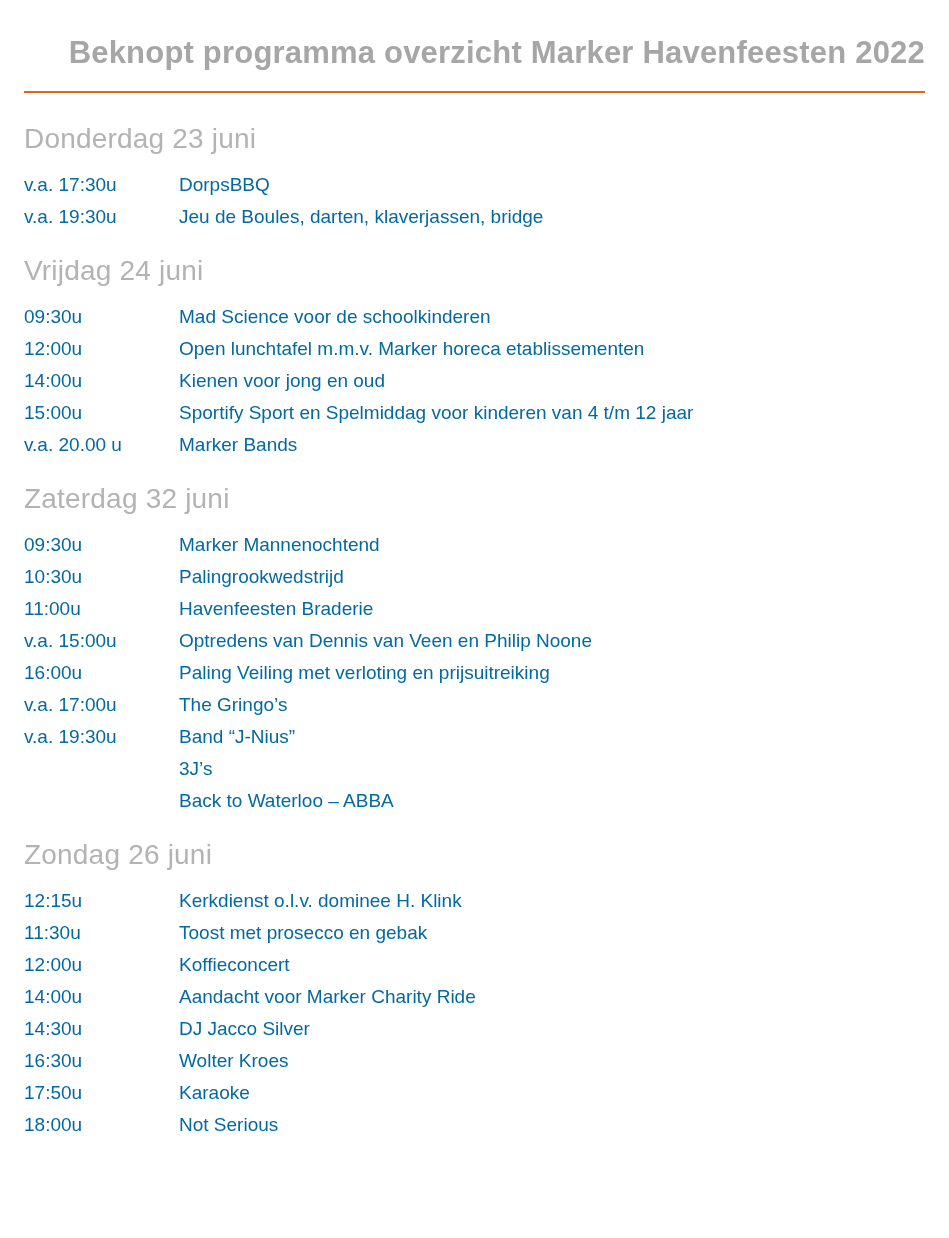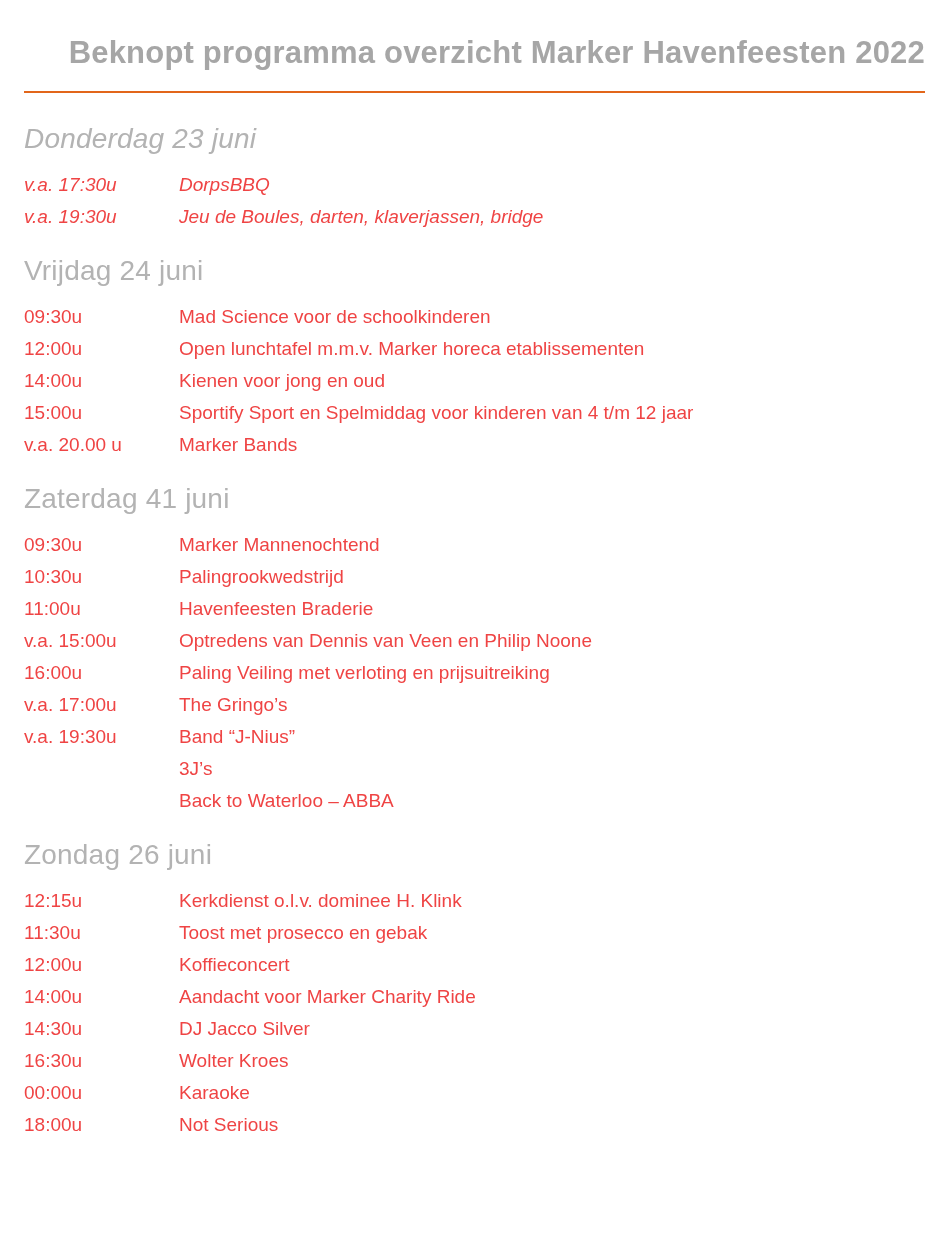--- a/index.html
+++ b/index.html
@@ -31,35 +31,34 @@
     border: none;
     border-top: 2px solid #e2661a;
     margin: 9px 0 0 0;
     height: 0;
   }
   .day-block {
     margin-top: 22px;
   }
   .day-block.first {
     margin-top: 30px;
-    font-style: italic;
   }
   .day-heading {
     font-size: 28px;
     color: #b3b3b3;
     font-weight: normal;
     margin: 0 0 14px 0;
     letter-spacing: 0.2px;
   }
   .row {
     display: flex;
     align-items: baseline;
     font-size: 19px;
     line-height: 32px;
-    color: #ef4444;
+    color: #0369a1;
   }
   .row .time {
     width: 155px;
     flex: 0 0 155px;
     white-space: nowrap;
   }
   .row .event {
     flex: 1 1 auto;
   }
 </style>
@@ -100,21 +99,21 @@
         <div class="row">
           <span class="time">15:00u</span>
           <span class="event">Sportify Sport en Spelmiddag voor kinderen van 4 t/m 12 jaar</span>
         </div>
         <div class="row">
           <span class="time">v.a. 20.00 u</span>
           <span class="event">Marker Bands</span>
         </div>
       </div>
       <div class="day-block">
-        <h2 class="day-heading">Zaterdag 41 juni</h2>
+        <h2 class="day-heading">Zaterdag 32 juni</h2>
         <div class="row">
           <span class="time">09:30u</span>
           <span class="event">Marker Mannenochtend</span>
         </div>
         <div class="row">
           <span class="time">10:30u</span>
           <span class="event">Palingrookwedstrijd</span>
         </div>
         <div class="row">
           <span class="time">11:00u</span>
@@ -165,21 +164,21 @@
         </div>
         <div class="row">
           <span class="time">14:30u</span>
           <span class="event">DJ Jacco Silver</span>
         </div>
         <div class="row">
           <span class="time">16:30u</span>
           <span class="event">Wolter Kroes</span>
         </div>
         <div class="row">
-          <span class="time">00:00u</span>
+          <span class="time">17:50u</span>
           <span class="event">Karaoke</span>
         </div>
         <div class="row">
           <span class="time">18:00u</span>
           <span class="event">Not Serious</span>
         </div>
       </div>
     </div>
 
 </div>

